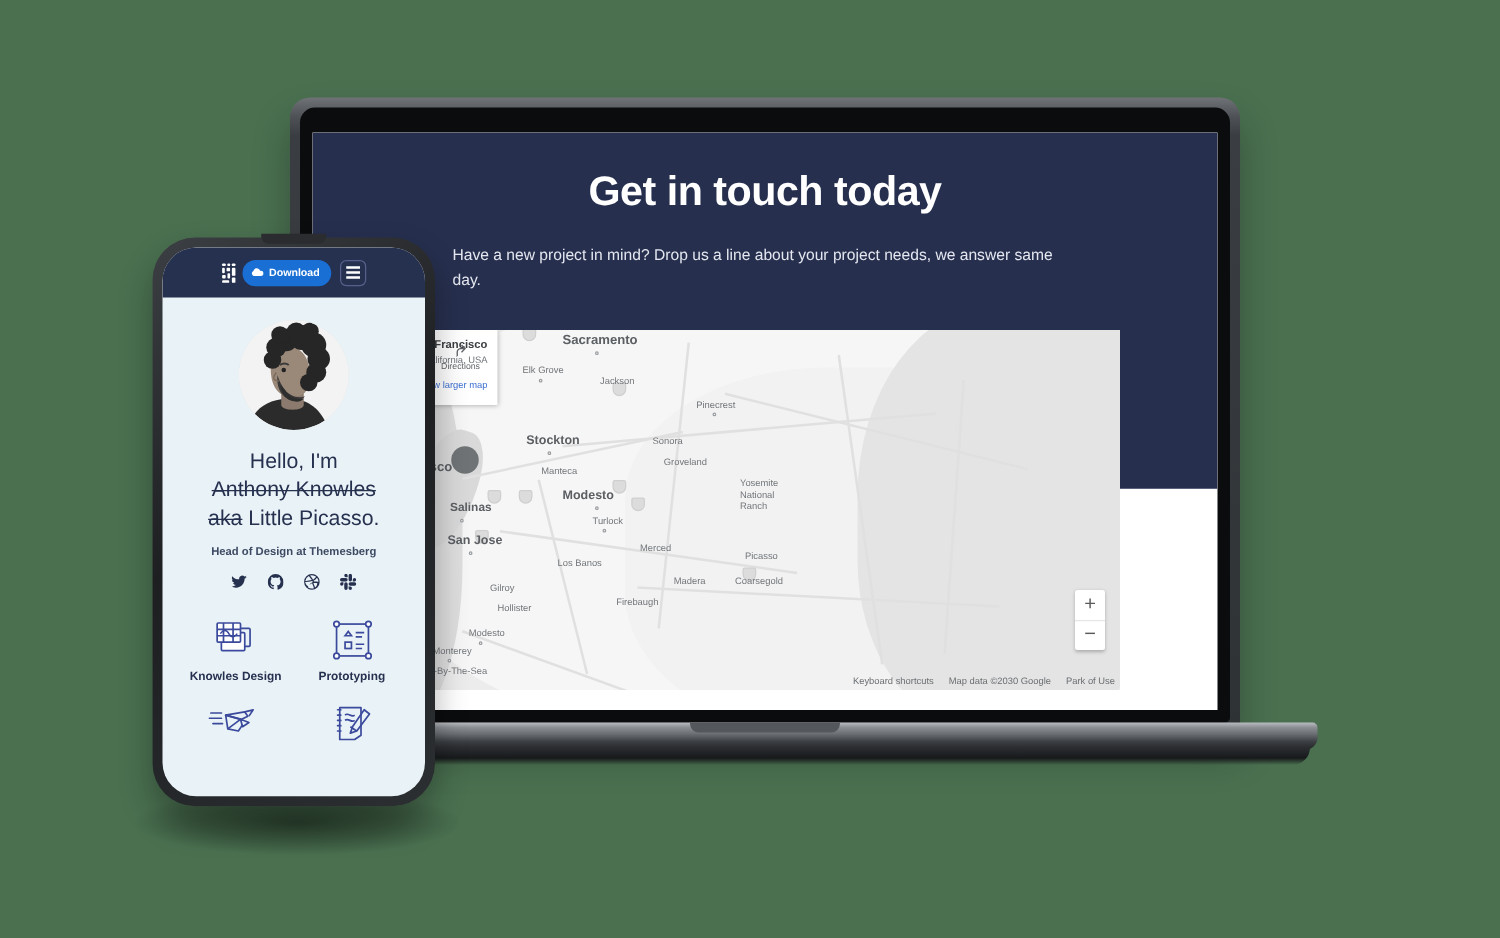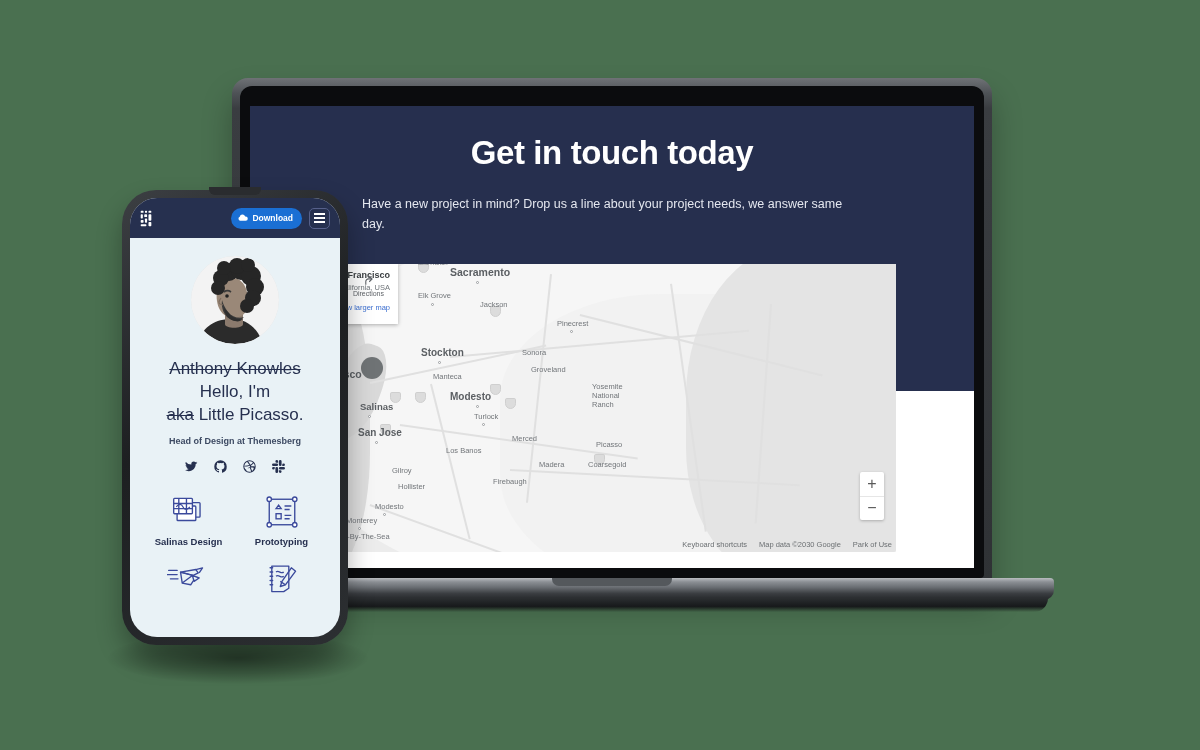--- a/index.html
+++ b/index.html
@@ -168,21 +168,21 @@
     width: 52px; height: 8px; background: #2a2c2f; border-radius: 0 0 6px 6px; z-index: 3;
   }
   .phone-shadow {
     position: absolute; left: 108px; top: 632px; width: 260px; height: 52px;
     background: radial-gradient(ellipse at center, rgba(0,0,0,.45) 0%, rgba(0,0,0,.22) 42%, rgba(0,0,0,0) 72%);
     border-radius: 50%; z-index: 4;
   }
 
   .ph-topbar {
     position: relative; height: 40px; background: #26304f;
-    display: flex; align-items: center; justify-content: space-between;
+    display: flex; align-items: center; justify-content: center;
     padding: 0 10px;
   }
   .ph-logo { width: 17px; height: 17px; }
   .ph-right { display: flex; align-items: center; gap: 7px; }
   .dl-btn {
     display: flex; align-items: center; gap: 4px;
     background: #1a6fd4; color: #fff; border-radius: 14px;
     padding: 4px 9px 4px 6px; font-size: 8.5px; font-weight: 700;
   }
   .burger {
@@ -421,22 +421,22 @@
 
               <path d="M33 36c2-1.5 5-1.5 7 0" stroke="#3a3a3a" stroke-width="1.6" fill="none"></path>
               <circle cx="36" cy="40" r="1.8" fill="#222"></circle>
 
               <path d="M30 42c-2 3-3 5-1 6l3 1" stroke="#7d6c5e" stroke-width="1.2" fill="none"></path>
             </g>
           </svg>
         </div>
 
         <div class="ph-h1">
+          <div>Hello, I'm</div>
           <div><span class="strike">Anthony Knowles</span></div>
-          <div>Hello, I'm</div>
           <div><span class="strike">aka</span><span> Little Picasso.</span></div>
         </div>
 
         <div class="ph-role">Head of Design at Themesberg</div>
 
         <div class="socials">
           <a>
             <svg width="13" height="13" viewBox="0 0 24 24">
                 <path d="M23 4.9a9 9 0 01-2.6.7 4.5 4.5 0 002-2.5 9 9 0 01-2.9 1.1 4.5 4.5 0 00-7.7 4.1A12.8 12.8 0 011.6 3.6a4.5 4.5 0 001.4 6 4.4 4.4 0 01-2-.6 4.5 4.5 0 003.6 4.4 4.5 4.5 0 01-2 .1 4.5 4.5 0 004.2 3.1A9 9 0 010 18.6a12.7 12.7 0 006.9 2c8.3 0 12.8-6.9 12.8-12.8v-.6A9 9 0 0023 4.9z"></path>
               </svg>
@@ -463,21 +463,21 @@
           <div class="svc">
             <div class="svc-ico">
               <svg width="38" height="34" viewBox="0 0 44 40" fill="none" stroke="#3b4a9c" stroke-width="1.6">
                 <rect x="13" y="9" width="22" height="17" rx="1"></rect>
                 <rect x="8" y="13" width="22" height="17" rx="1" fill="#fff"></rect>
                 <rect x="4" y="4" width="22" height="18" rx="1" fill="#fff"></rect>
                 <path d="M4 10h22M4 16h22M10 4v18M19 4v18"></path>
                 <path d="M7 14c3-4 6-4 8 0s5 4 8 0" stroke-width="1.4"></path>
               </svg>
             </div>
-            <div class="svc-lbl">Salinas Design</div>
+            <div class="svc-lbl">Knowles Design</div>
           </div>
 
           <div class="svc">
             <div class="svc-ico">
               <svg width="34" height="34" viewBox="0 0 40 40" fill="none" stroke="#3b4a9c" stroke-width="1.6">
                 <rect x="5" y="5" width="30" height="30"></rect>
                 <circle cx="5" cy="5" r="2.6" fill="#fff"></circle>
                   <circle cx="35" cy="5" r="2.6" fill="#fff"></circle>
                 <circle cx="5" cy="35" r="2.6" fill="#fff"></circle>
                   <circle cx="35" cy="35" r="2.6" fill="#fff"></circle>

